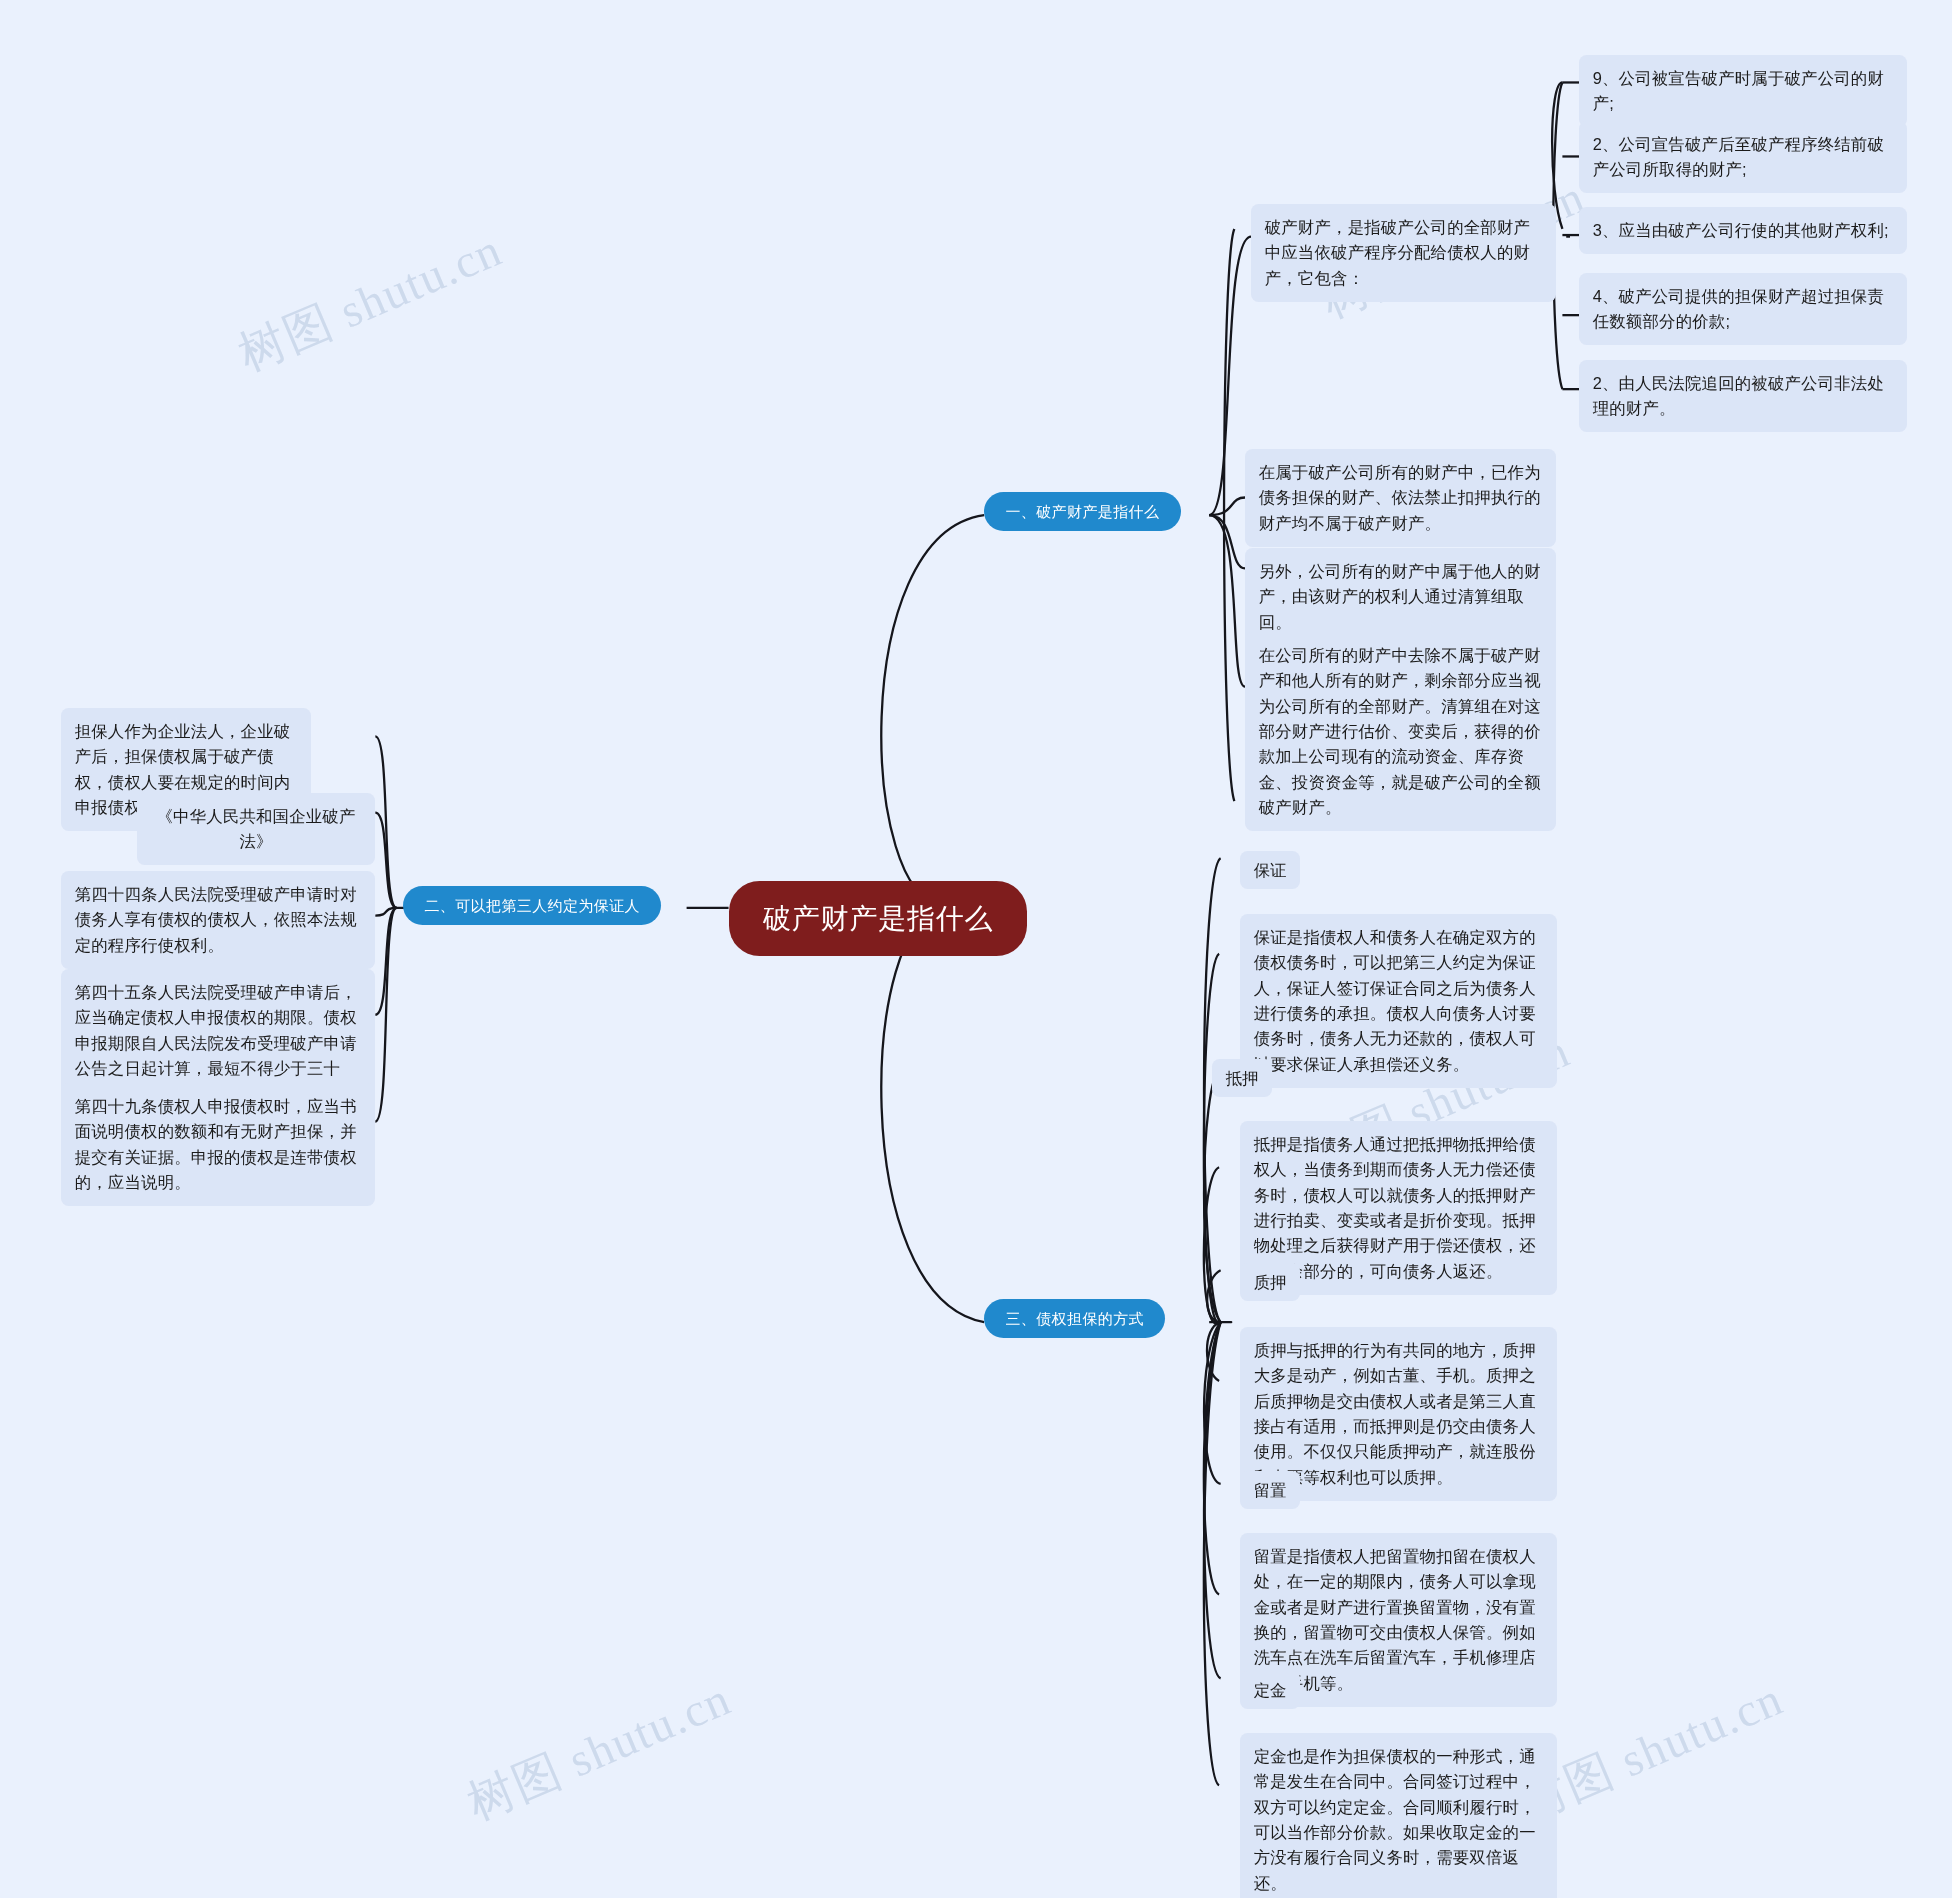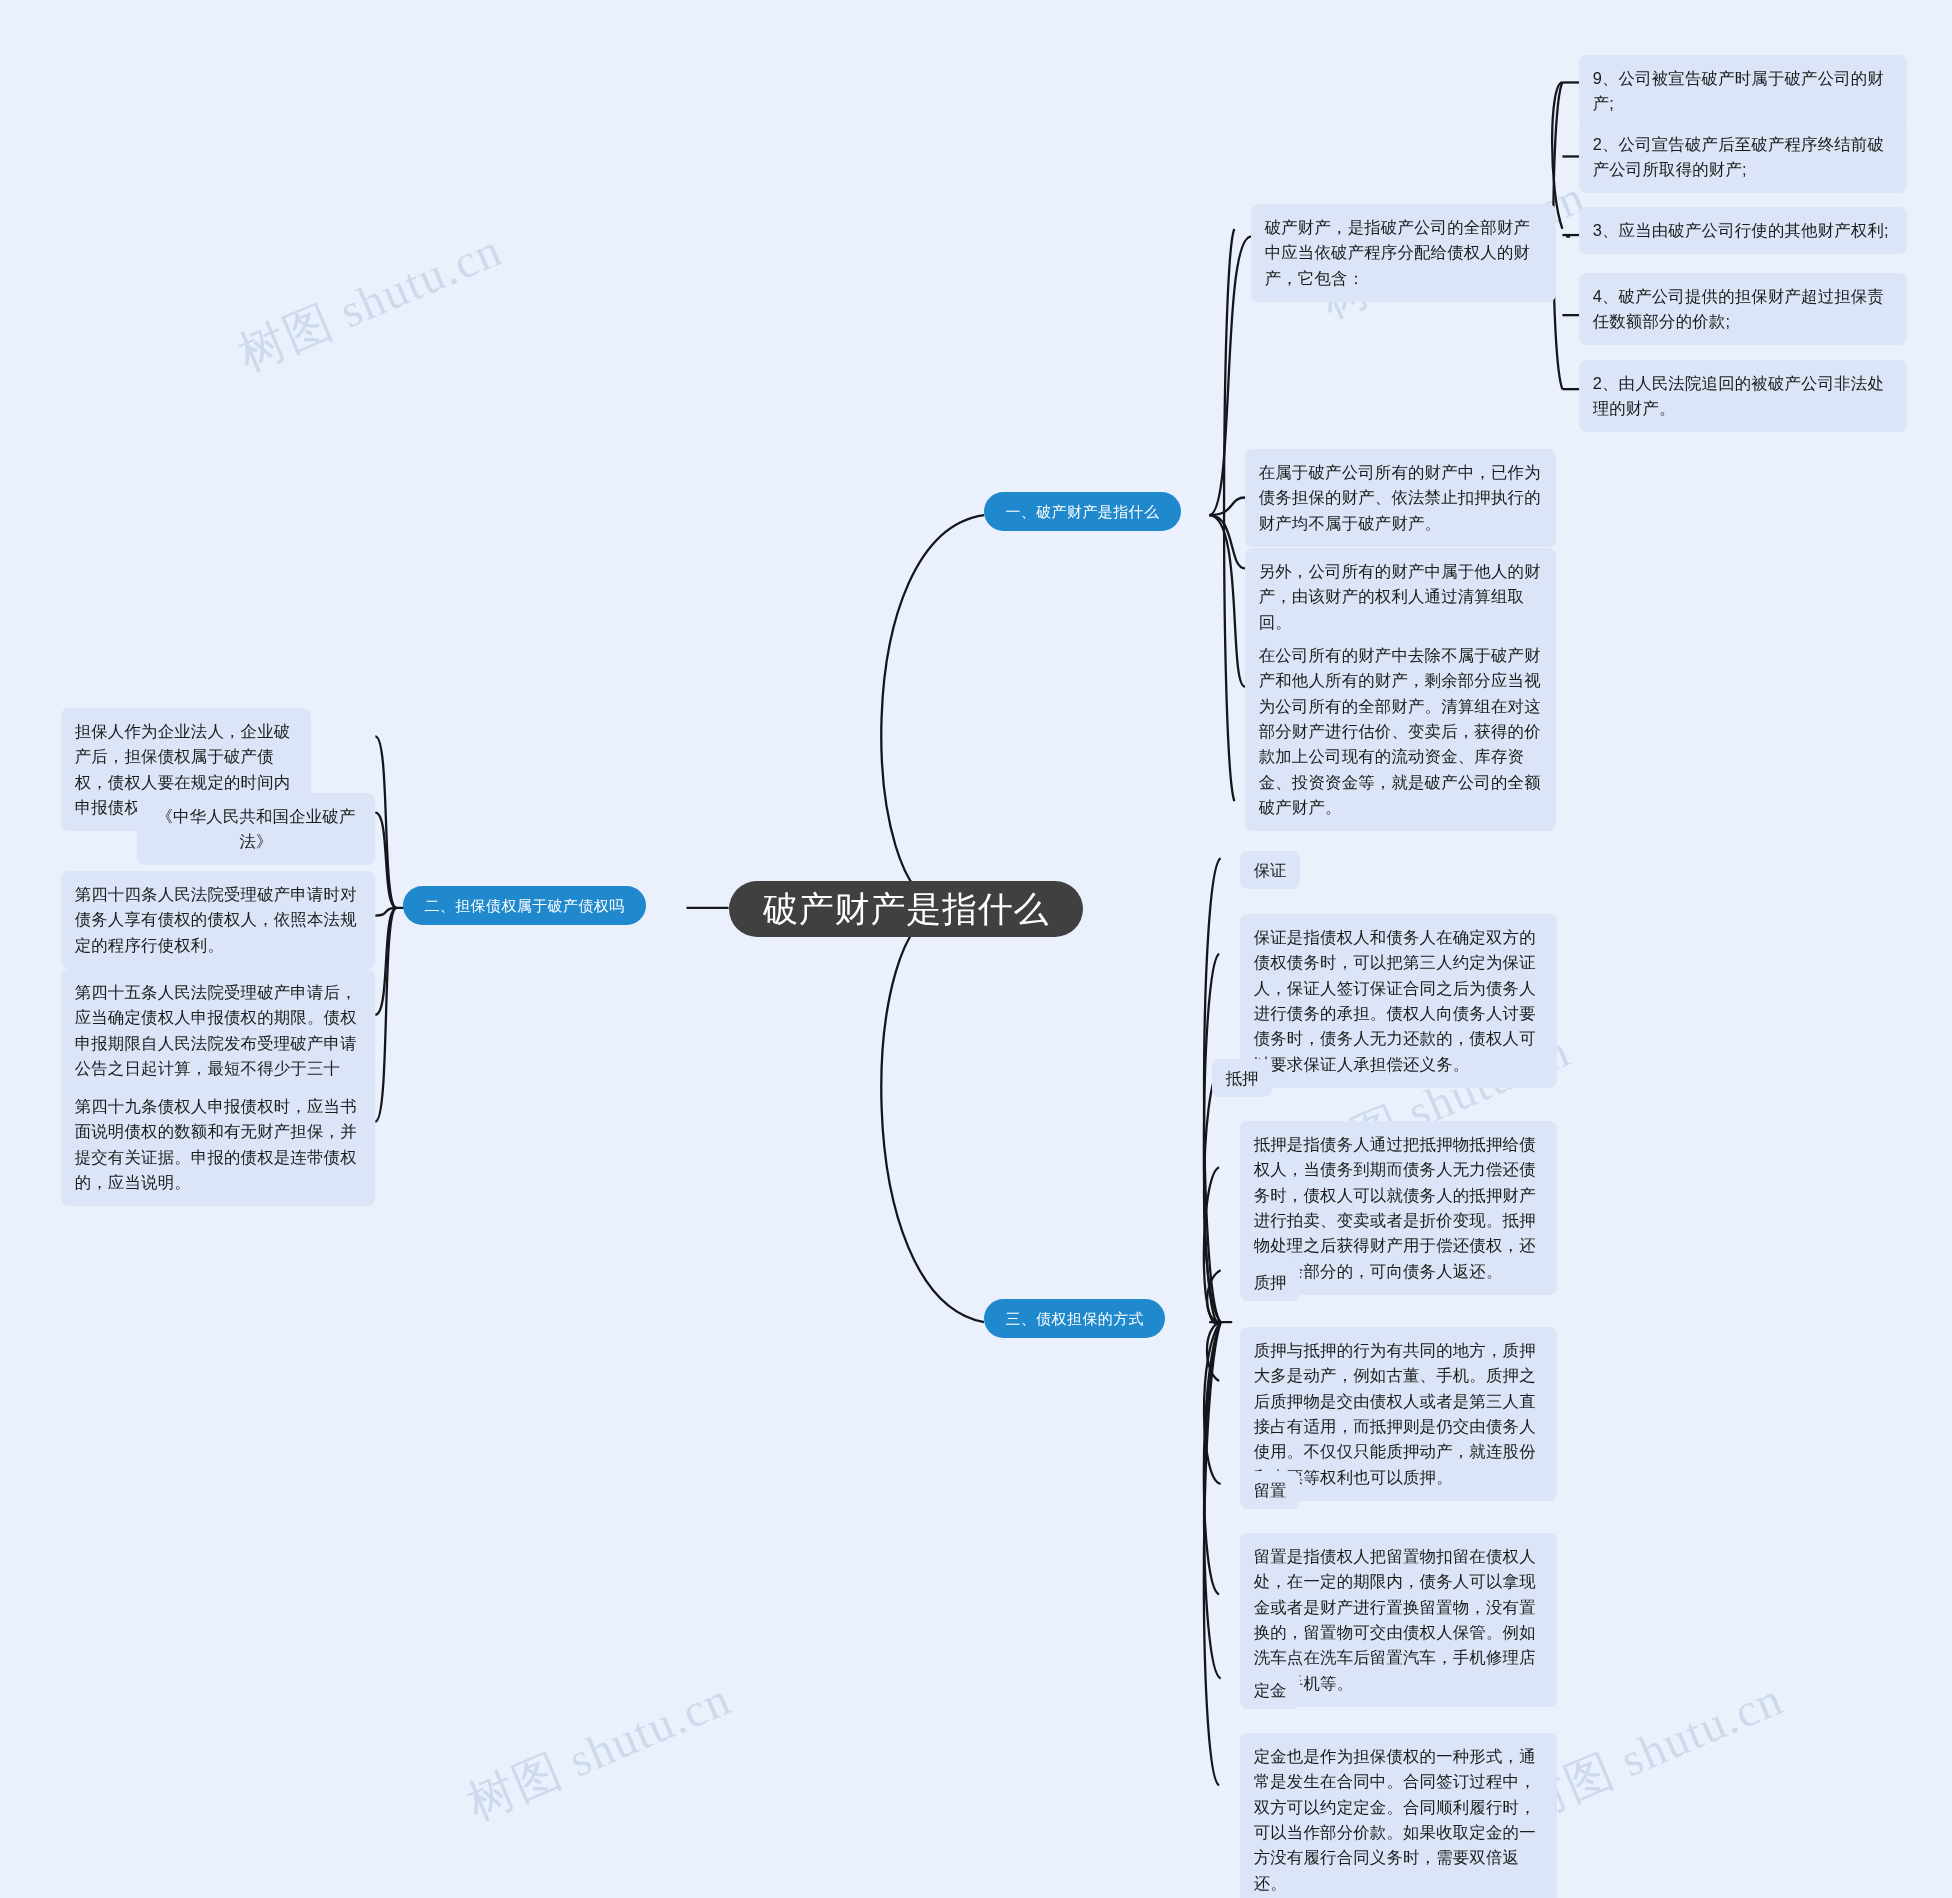--- a/index.html
+++ b/index.html
@@ -46,26 +46,26 @@
   }
   #links path { fill: none; stroke: #15161c; stroke-width: 3; }
 
   
   .node {
     position: absolute;
     box-sizing: border-box;
     z-index: 3;
   }
   .root {
-    background: #404040;
+    background: #7f1d1d;
     color: #ffffff;
     border-radius: 30.5px;
-    font-size: 35px;
+    font-size: 28px;
     line-height: 1.25;
-    padding: 6px 34px;
+    padding: 20px 34px;
     white-space: nowrap;
     letter-spacing: 0.8px;
   }
   .branch {
     background: #2089cd;
     color: #ffffff;
     border-radius: 23px;
     font-size: 15px;
     line-height: 1.2;
     padding: 10.7px 21.4px;
@@ -160,21 +160,21 @@
   <div class="node leaf" style="left:1245px; top:548px; width:311px;">另外，公司所有的财产中属于他人的财产，由该财产的权利人通过清算组取回。</div>
 
   <div class="node leaf" style="left:1245px; top:632px; width:311px;">在公司所有的财产中去除不属于破产财产和他人所有的财产，剩余部分应当视为公司所有的全部财产。清算组在对这部分财产进行估价、变卖后，获得的价款加上公司现有的流动资金、库存资金、投资资金等，就是破产公司的全额破产财产。</div>
 
   <div class="node leaf" style="left:1579px; top:55px; width:328px;">9、公司被宣告破产时属于破产公司的财产;</div>
   <div class="node leaf" style="left:1579px; top:121px; width:328px;">2、公司宣告破产后至破产程序终结前破产公司所取得的财产;</div>
   <div class="node leaf" style="left:1579px; top:207px; width:328px;">3、应当由破产公司行使的其他财产权利;</div>
   <div class="node leaf" style="left:1579px; top:273px; width:328px;">4、破产公司提供的担保财产超过担保责任数额部分的价款;</div>
   <div class="node leaf" style="left:1579px; top:360px; width:328px;">2、由人民法院追回的被破产公司非法处理的财产。</div>
 
-  <div class="node branch" style="left:403px; top:886px;">二、担保债权属于破产债权吗</div>
+  <div class="node branch" style="left:403px; top:886px;">二、可以把第三人约定为保证人</div>
 
   <div class="node leaf" style="left:61px; top:708px; width:250px;">担保人作为企业法人，企业破产后，担保债权属于破产债权，债权人要在规定的时间内申报债权。</div>
 
   <div class="node leaf center-text" style="left:137px; top:793px; width:238px;">《中华人民共和国企业破产法》</div>
 
   <div class="node leaf" style="left:61px; top:871px; width:314px;">第四十四条人民法院受理破产申请时对债务人享有债权的债权人，依照本法规定的程序行使权利。</div>
 
   <div class="node leaf" style="left:61px; top:969px; width:314px;">第四十五条人民法院受理破产申请后，应当确定债权人申报债权的期限。债权申报期限自人民法院发布受理破产申请公告之日起计算，最短不得少于三十日，最长不得超过三个月。</div>
 
   <div class="node leaf" style="left:61px; top:1083px; width:314px;">第四十九条债权人申报债权时，应当书面说明债权的数额和有无财产担保，并提交有关证据。申报的债权是连带债权的，应当说明。</div>

